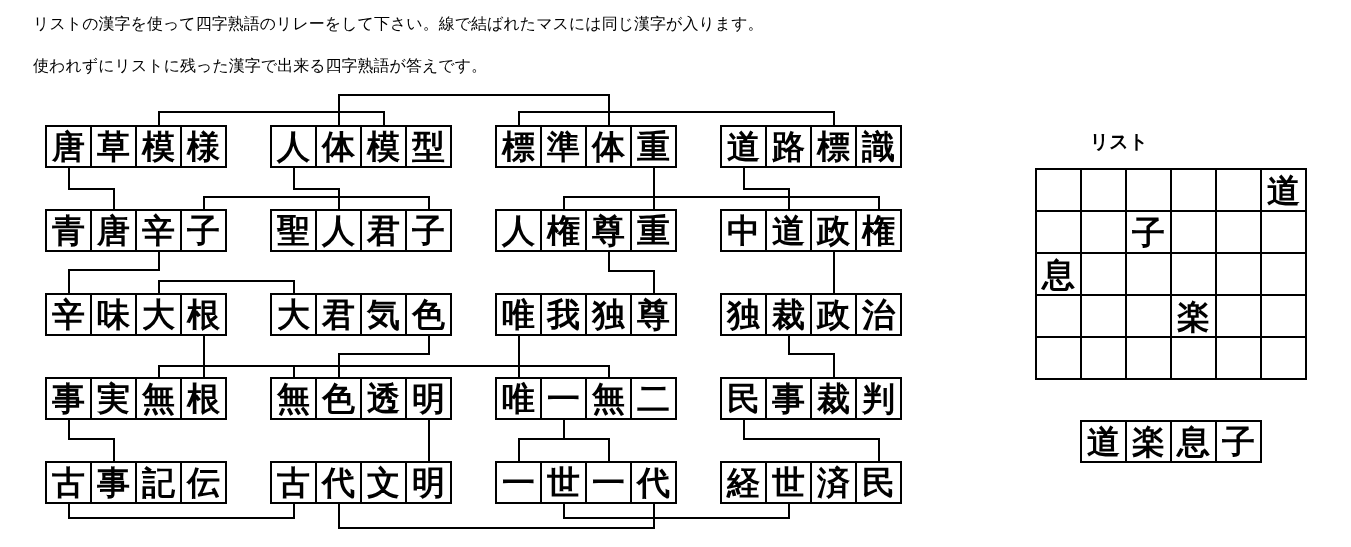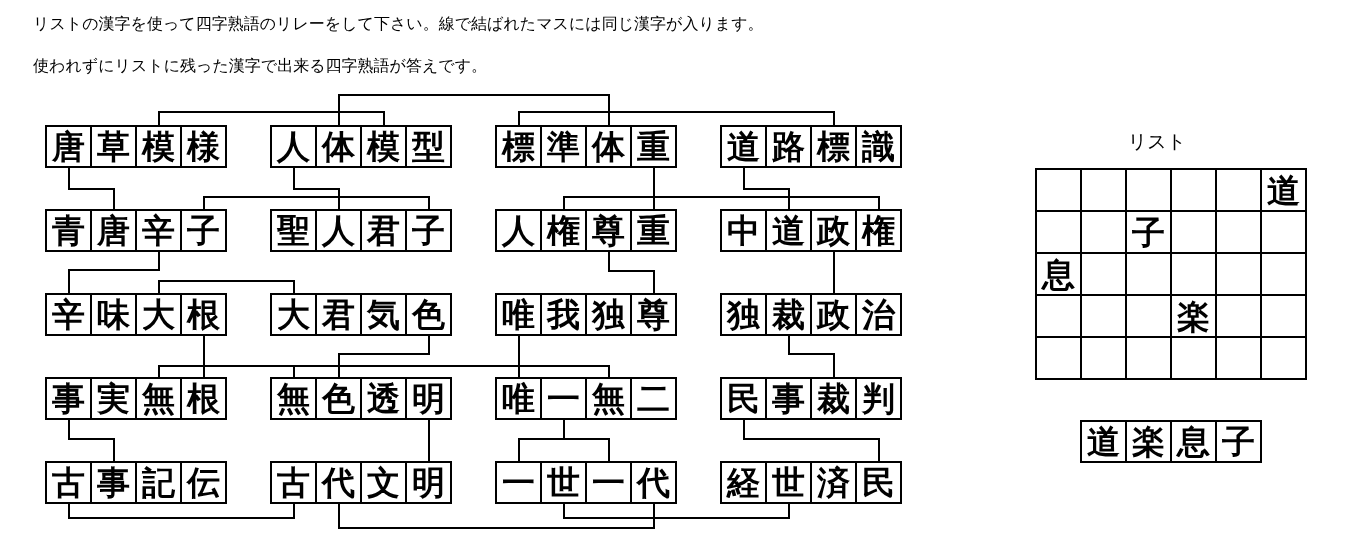--- a/index.html
+++ b/index.html
@@ -14,22 +14,22 @@
     position:absolute;width:47px;height:43px;border:2px solid #000;background:#fff;
     box-sizing:border-box;display:flex;align-items:center;justify-content:center;
     font-size:33px;font-weight:bold;line-height:1;z-index:2;
   }
   .lcell{
     position:absolute;width:47px;height:44px;border:2px solid #000;background:#fff;
     box-sizing:border-box;display:flex;align-items:center;justify-content:center;
     font-size:33px;font-weight:bold;line-height:1;z-index:2;
   }
   .list-title{
-    position:absolute;left:1021px;top:129px;width:272px;text-align:center;
-    font-size:19px;font-weight:normal;
+    position:absolute;left:983px;top:129px;width:272px;text-align:center;
+    font-size:19px;font-weight:bold;
   }
 </style>
 </head>
 <body>
 
 <div class="instr" style="top:14px">リストの漢字を使って四字熟語のリレーをして下さい。線で結ばれたマスには同じ漢字が入ります。</div>
 <div class="instr" style="top:56px">使われずにリストに残った漢字で出来る四字熟語が答えです。</div>
 
 <div id="connectors">
     <div class="line" style="left: 337.5px; top: 94px; width: 2px; height: 32px;"></div>

